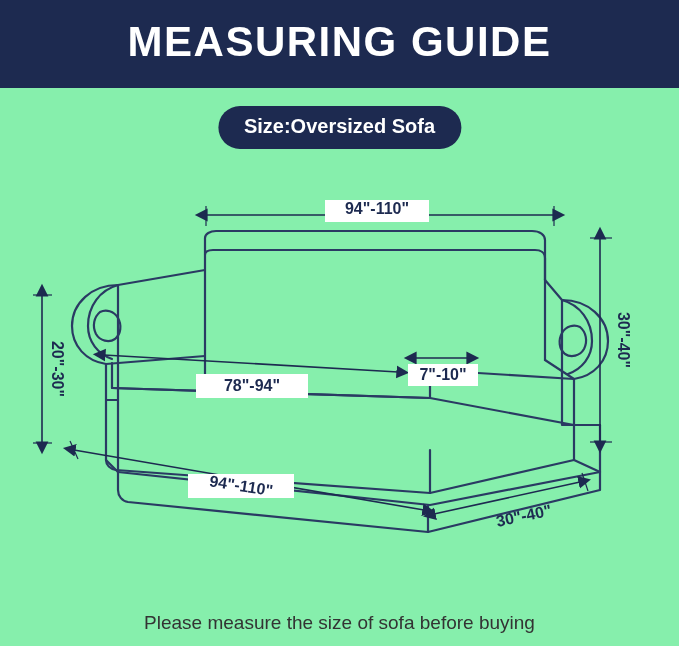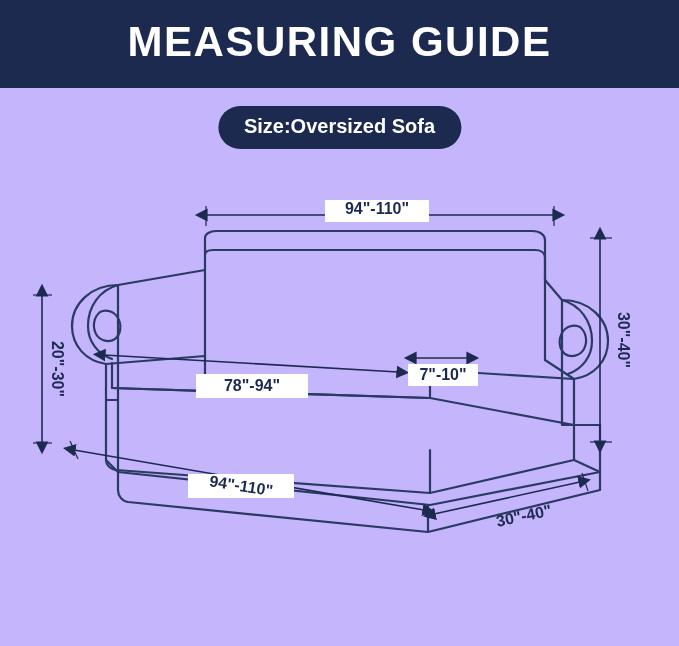--- a/index.html
+++ b/index.html
@@ -12,21 +12,21 @@
     background: #ffffff;
     font-family: "Liberation Sans", sans-serif;
     overflow: hidden;
     position: relative;
   }
 
   #page {
     position: relative;
     width: 679px;
     height: 646px;
-    background: #c4b5fd;
+    background: #86efac;
   }
 
   
   .header-bar {
     position: absolute;
     left: 0;
     top: 0;
     width: 679px;
     height: 88px;
     background: #1d2a50;
@@ -200,14 +200,15 @@
         <text class="dim-label" x="443" y="216" text-anchor="middle" dominant-baseline="middle">7"-10"</text>
 
         <rect x="188" y="314" width="106" height="24" fill="#ffffff"></rect>
         <text class="dim-label" x="241" y="327" text-anchor="middle" dominant-baseline="middle" transform="rotate(9 241 327)">94"-110"</text>
 
         <text class="dim-label" x="524" y="357" text-anchor="middle" dominant-baseline="middle" transform="rotate(-12 524 357)">30"-40"</text>
       </g>
     </svg>
   </div>
 
+  <div class="footer-note">Please measure the size of sofa before buying</div>
 
 </div>
 
 </body></html>

